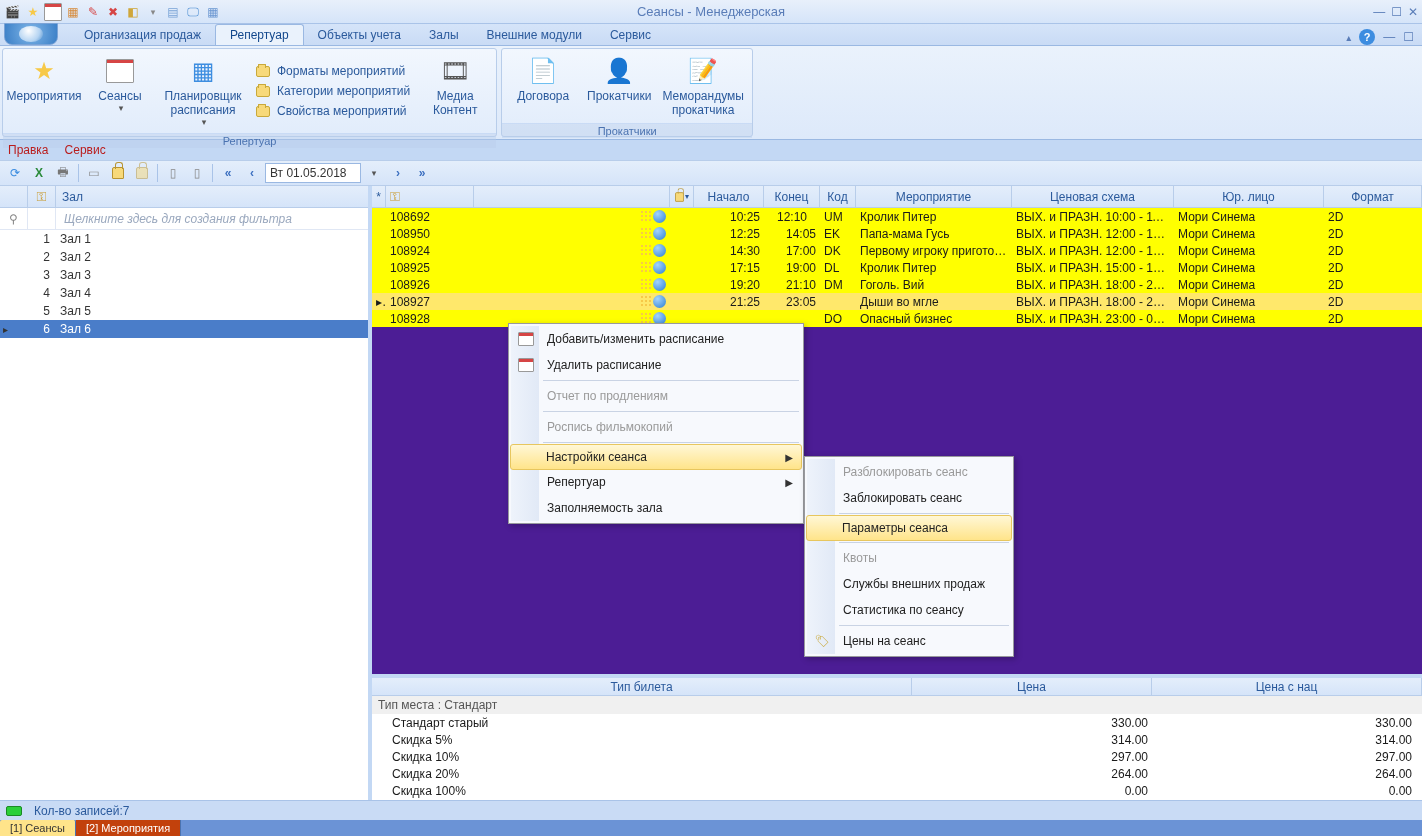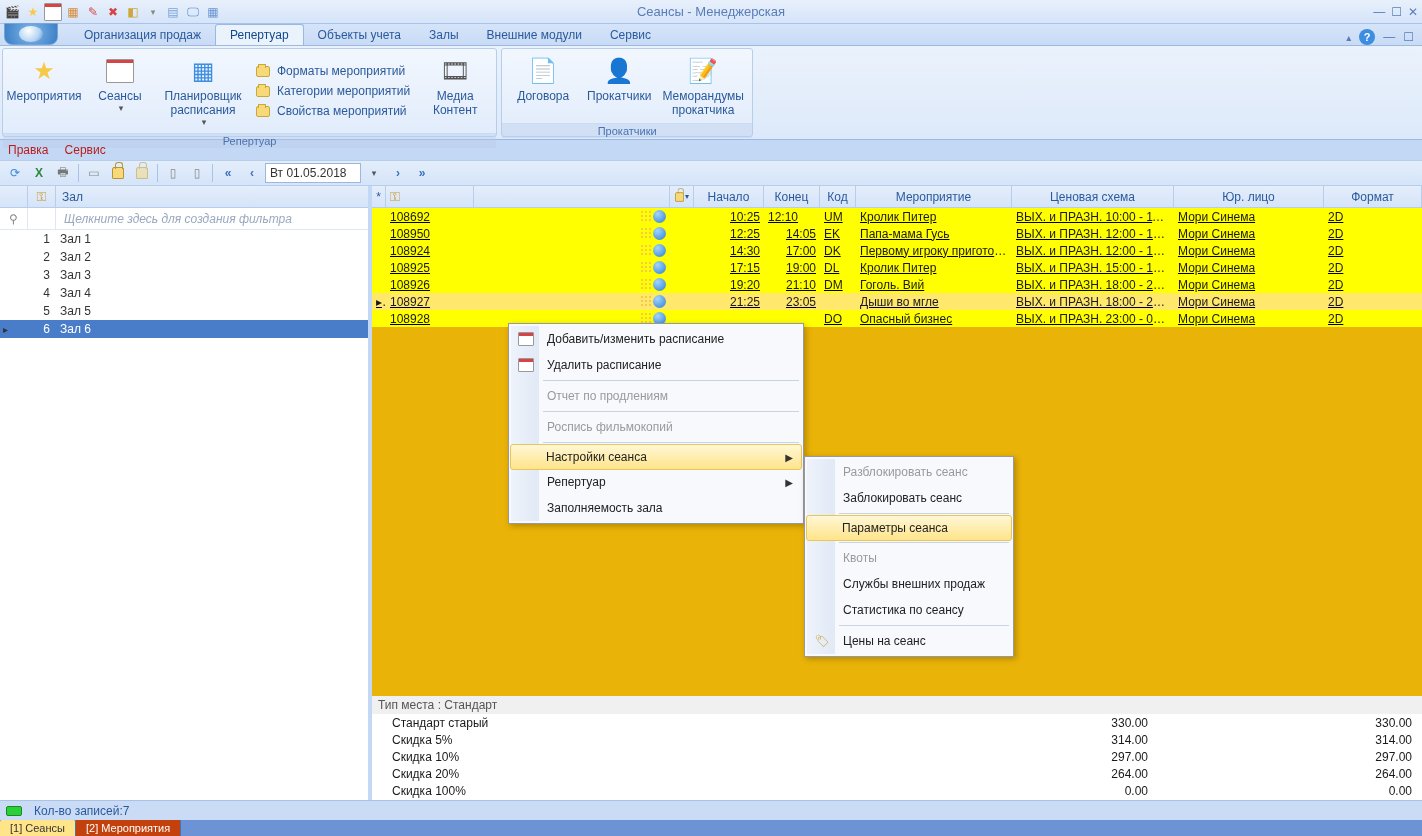--- a/index.html
+++ b/index.html
@@ -59,21 +59,21 @@
 .hall-row .hnum{width:42px;text-align:right;padding-right:6px;color:#333;}
 .hall-row .hname{flex:1;padding-left:4px;color:#333;}
 .hall-row.selected{background:#4a7dc9;color:#fff;}
 .hall-row.selected .hnum,.hall-row.selected .hname{color:#fff;}
 .hall-row .arrow{color:#333;font-size:10px;padding-left:3px;}
 
 
 .right-pane{flex:1;display:flex;flex-direction:column;}
 .grid-head{height:22px;background:linear-gradient(#e4eefb,#d5e4f9);border-bottom:1px solid #b8cdea;display:flex;align-items:center;color:#2b5a9c;}
 .gh-cell{border-right:1px solid #b8cdea;height:100%;display:flex;align-items:center;justify-content:center;padding:0 4px;}
-.grid-body{flex:1;background:#eab308;overflow:hidden;position:relative;text-decoration:underline;}
+.grid-body{flex:1;background:#4c1d95;overflow:hidden;position:relative;}
 .grow{height:17px;display:flex;align-items:center;background:#ffff00;}
 .grow.sel{background:#ffe86b;}
 .gc{padding:0 4px;white-space:nowrap;overflow:hidden;text-overflow:ellipsis;color:#1a1a1a;}
 
 .bottom-grid-head{height:22px;background:linear-gradient(#e4eefb,#d5e4f9);border-top:4px solid #c3d8f4;border-bottom:1px solid #b8cdea;display:flex;align-items:center;color:#2b5a9c;}
 .bottom-grid{background:#fff;}
 .group-row{height:18px;background:#f0f0f0;color:#555;padding-left:6px;display:flex;align-items:center;font-size:12px;}
 .price-row{height:17px;display:flex;align-items:center;}
 
 
@@ -310,21 +310,21 @@
     <div class="grid-body" id="sessions-body">
         <div class="grow">
           <div class="gc" style="width:14px;text-align:center;"></div>
           <div class="gc" style="width:88px;">108692</div>
           <div class="gc" style="width:196px;text-align:right;display:flex;justify-content:flex-end;gap:2px;">
             <span class="grip"></span>
             <span class="globe"></span>
           </div>
           <div class="gc" style="width:24px;"></div>
           <div class="gc" style="width:70px;text-align:right;">10:25</div>
-          <div class="gc" style="width:56px;text-align:left;">12:10</div>
+          <div class="gc" style="width:56px;text-align:center;">12:10</div>
           <div class="gc" style="width:36px;">UM</div>
           <div class="gc" style="width:156px;">Кролик Питер</div>
           <div class="gc" style="width:162px;">ВЫХ. и ПРАЗН. 10:00 - 11:59</div>
           <div class="gc" style="width:150px;">Мори Синема</div>
           <div class="gc" style="flex:1;">2D</div>
         </div>
         <div class="grow">
           <div class="gc" style="width:14px;text-align:center;"></div>
           <div class="gc" style="width:88px;">108950</div>
           <div class="gc" style="width:196px;text-align:right;display:flex;justify-content:flex-end;gap:2px;">
@@ -481,20 +481,25 @@
           </div>
         <div class="ctx-sep"></div>
         <div class="ctx-item">
             <span class="ctx-icon" style="color:#c9a93a;">🏷</span>
             <span>Цены на сеанс</span>
           </div>
       </div>
 
     </div>
 
+    <div class="bottom-grid-head">
+      <div class="gh-cell" style="width:540px;">Тип билета</div>
+      <div class="gh-cell" style="width:240px;">Цена</div>
+      <div class="gh-cell" style="flex:1;">Цена с нац</div>
+    </div>
     <div class="bottom-grid" style="height:104px;overflow:hidden;">
       <div class="group-row">Тип места : Стандарт</div>
       <div id="price-rows">
           <div class="price-row">
             <div class="gc" style="width:540px;padding-left:20px;">Стандарт старый</div>
             <div class="gc" style="width:240px;text-align:right;">330.00</div>
             <div class="gc" style="flex:1;text-align:right;padding-right:10px;">330.00</div>
           </div>
           <div class="price-row">
             <div class="gc" style="width:540px;padding-left:20px;">Скидка 5%</div>

